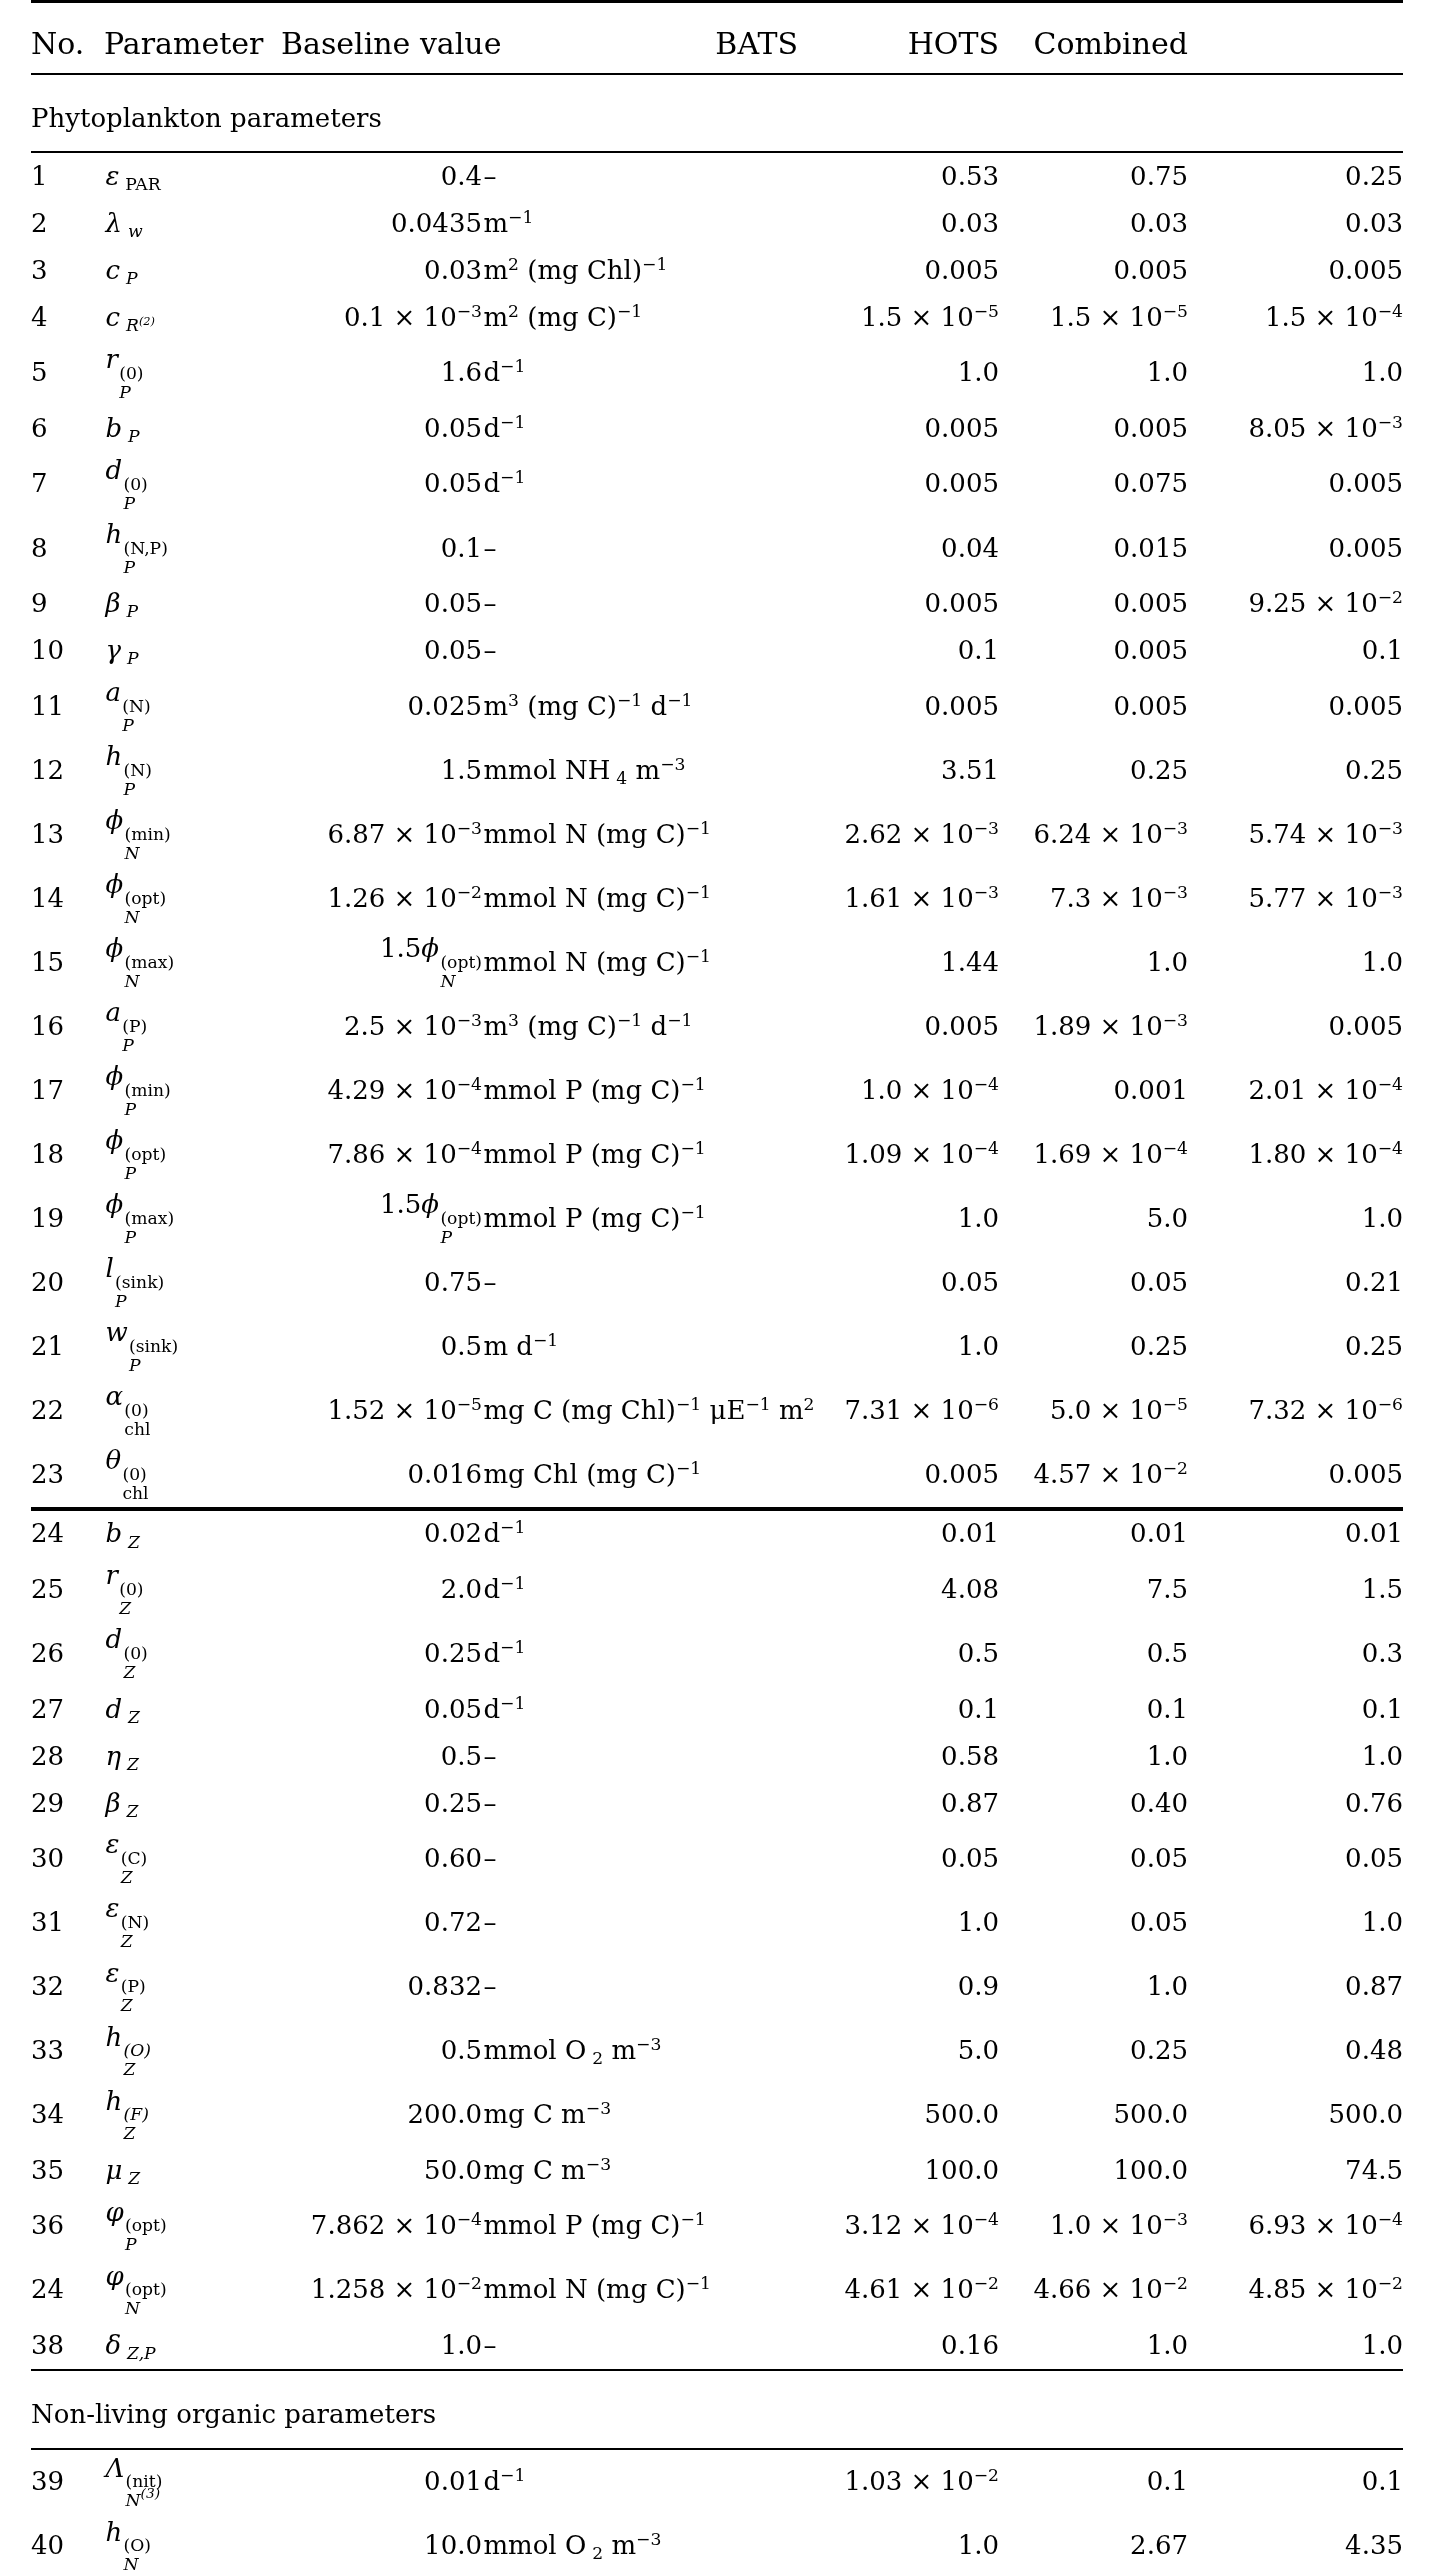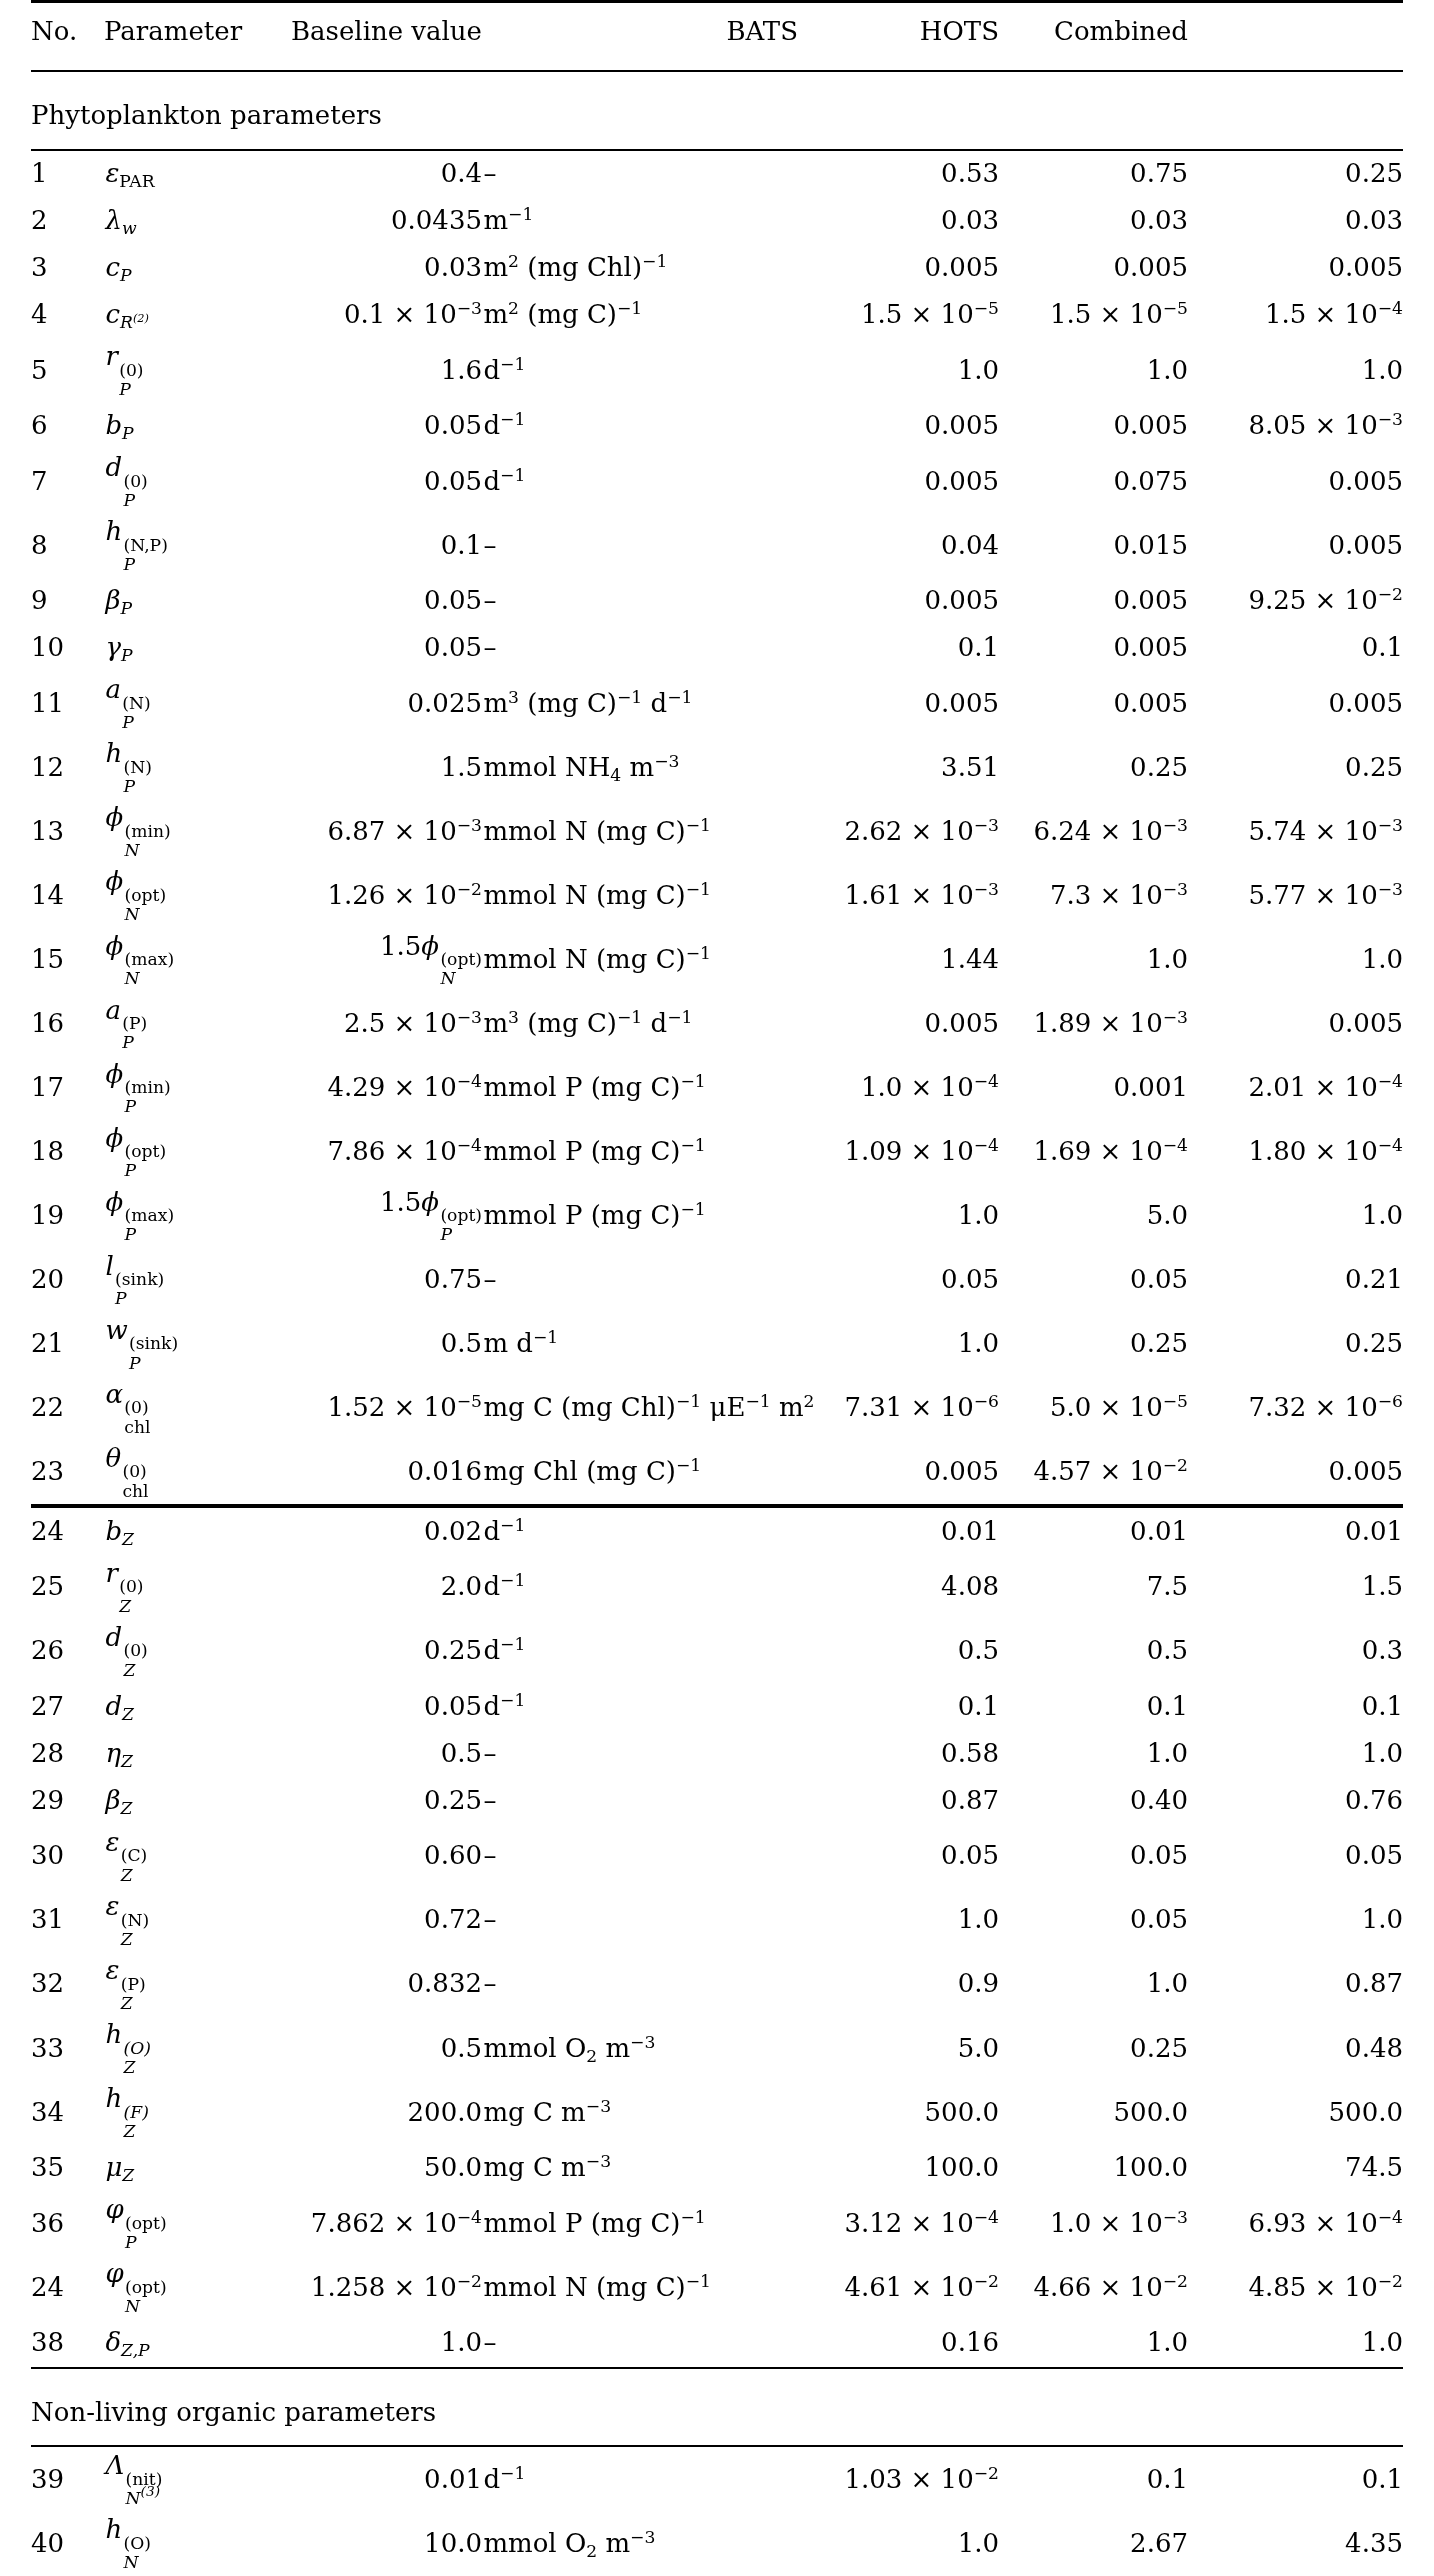--- a/index.html
+++ b/index.html
@@ -9,30 +9,30 @@
     font-family:"DejaVu Serif","Liberation Serif",serif;
     font-size:26px;line-height:1.15;
   }
   .rule{border-top:2.1px solid #000;height:0;}
   .rule.thick{border-top:3.5px solid #000;}
   .grid{
     display:grid;
     grid-template-columns:73px 177px 201px 316px 201px 189px 215px;
     align-items:center;
   }
-  .header-row .cell{padding:14px 0 23px 0;font-size:26px;}
+  .header-row .cell{padding:14px 0 11px 0;font-size:30px;margin-top:10px;}
   .cell{white-space:nowrap;}
   .r{text-align:right;}
   .l{text-align:left;}
   .units{padding-left:1.4px;}
   .section-title{padding:18px 0;font-size:26px;margin-top:11px;}
   .data-row{min-height:40px;padding:3.5px 0;}
   sup,sub{font-size:66%;line-height:0;}
   sup{vertical-align:0.55em;}
-  sub{vertical-align:-0.3em;}
+  sub{vertical-align:-0.3em;margin-left:6px;}
   .pbase{font-style:italic;}
   .it{font-style:italic;}
   .up{font-style:normal;}
   .pstack{
     display:inline-flex;flex-direction:column;align-items:flex-start;
     font-size:66%;line-height:1.12;vertical-align:-0.62em;margin-left:1.4px;
   }
   .pstack sup,.pstack sub{font-size:80%;line-height:0;}
   .param-cell{padding-left:1.4px;}
 </style>

